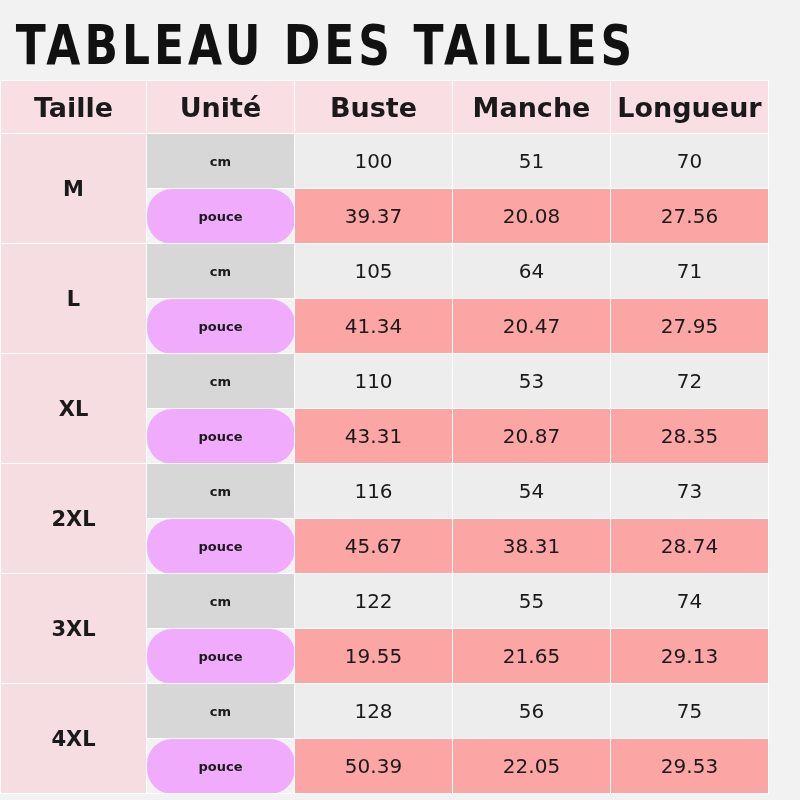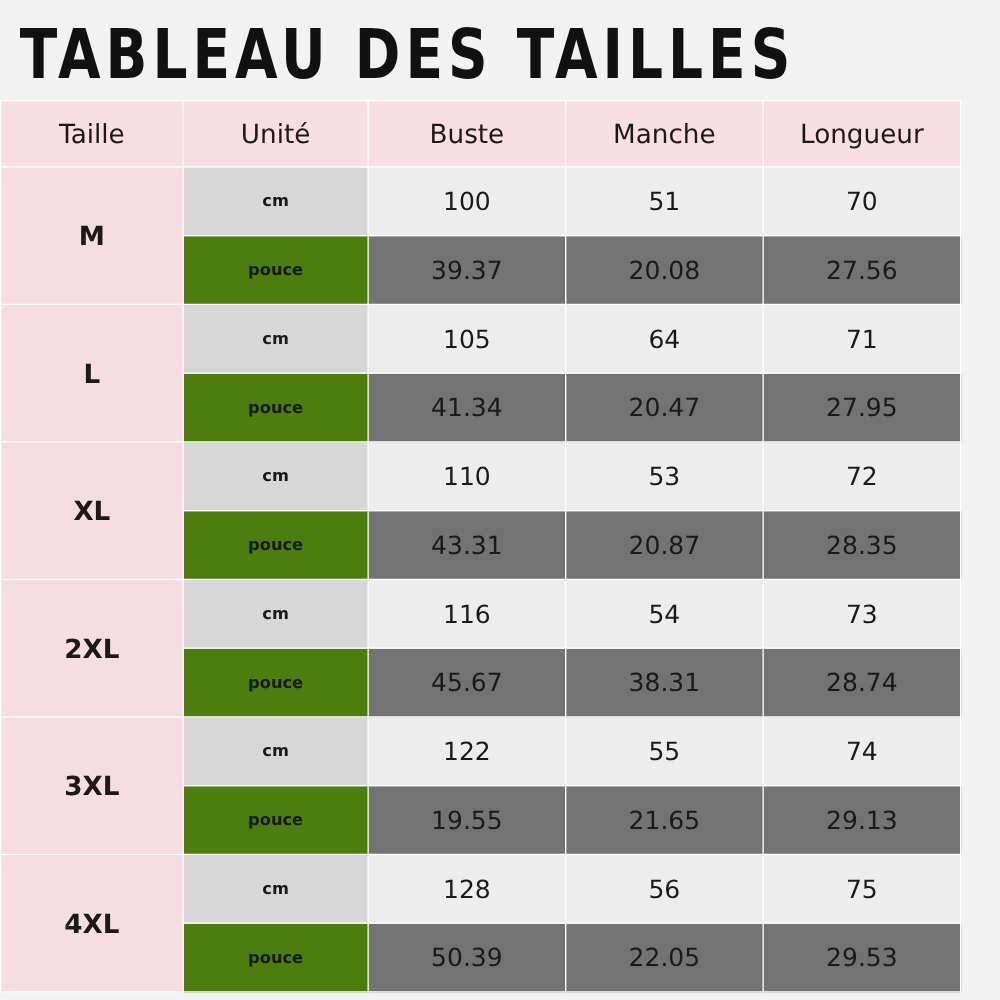--- a/index.html
+++ b/index.html
@@ -44,22 +44,22 @@
   table.size-table td, table.size-table th {
     border: 1px solid #ffffff;
     text-align: center;
     vertical-align: middle;
     font-family: "DejaVu Sans", sans-serif;
     color: #1a1a1a;
   }
   
   .hdr-cell {
     background: #f9dfe4;
-    font-weight: normal;
-    font-size: 21px;
+    font-weight: bold;
+    font-size: 27px;
     height: 52px;
     padding: 0;
   }
   
   .size-cell {
     background: #f6dde2;
     font-weight: bold;
     font-size: 21px;
     width: 146px;
     padding: 0;
@@ -69,33 +69,34 @@
     font-weight: bold;
     font-size: 13px;
     height: 54px;
     padding: 0;
     width: 148px;
   }
   .unit-cm {
     background: #d7d7d7;
   }
   .unit-pouce {
-    background: #4d7c0f;
+    background: #f0abfc;
+    border-radius: 25px;
   }
   
   .val-cell {
     font-size: 20px;
     padding: 0;
     height: 54px;
   }
   .val-cm {
     background: #ededed;
   }
   .val-pouce {
-    background: #737373;
+    background: #fca5a5;
   }
   col.c-size { width: 146px; }
   col.c-unit { width: 148px; }
   col.c-val  { width: 158px; }
 </style>
 </head>
 <body>
 
 <div class="page">
 

